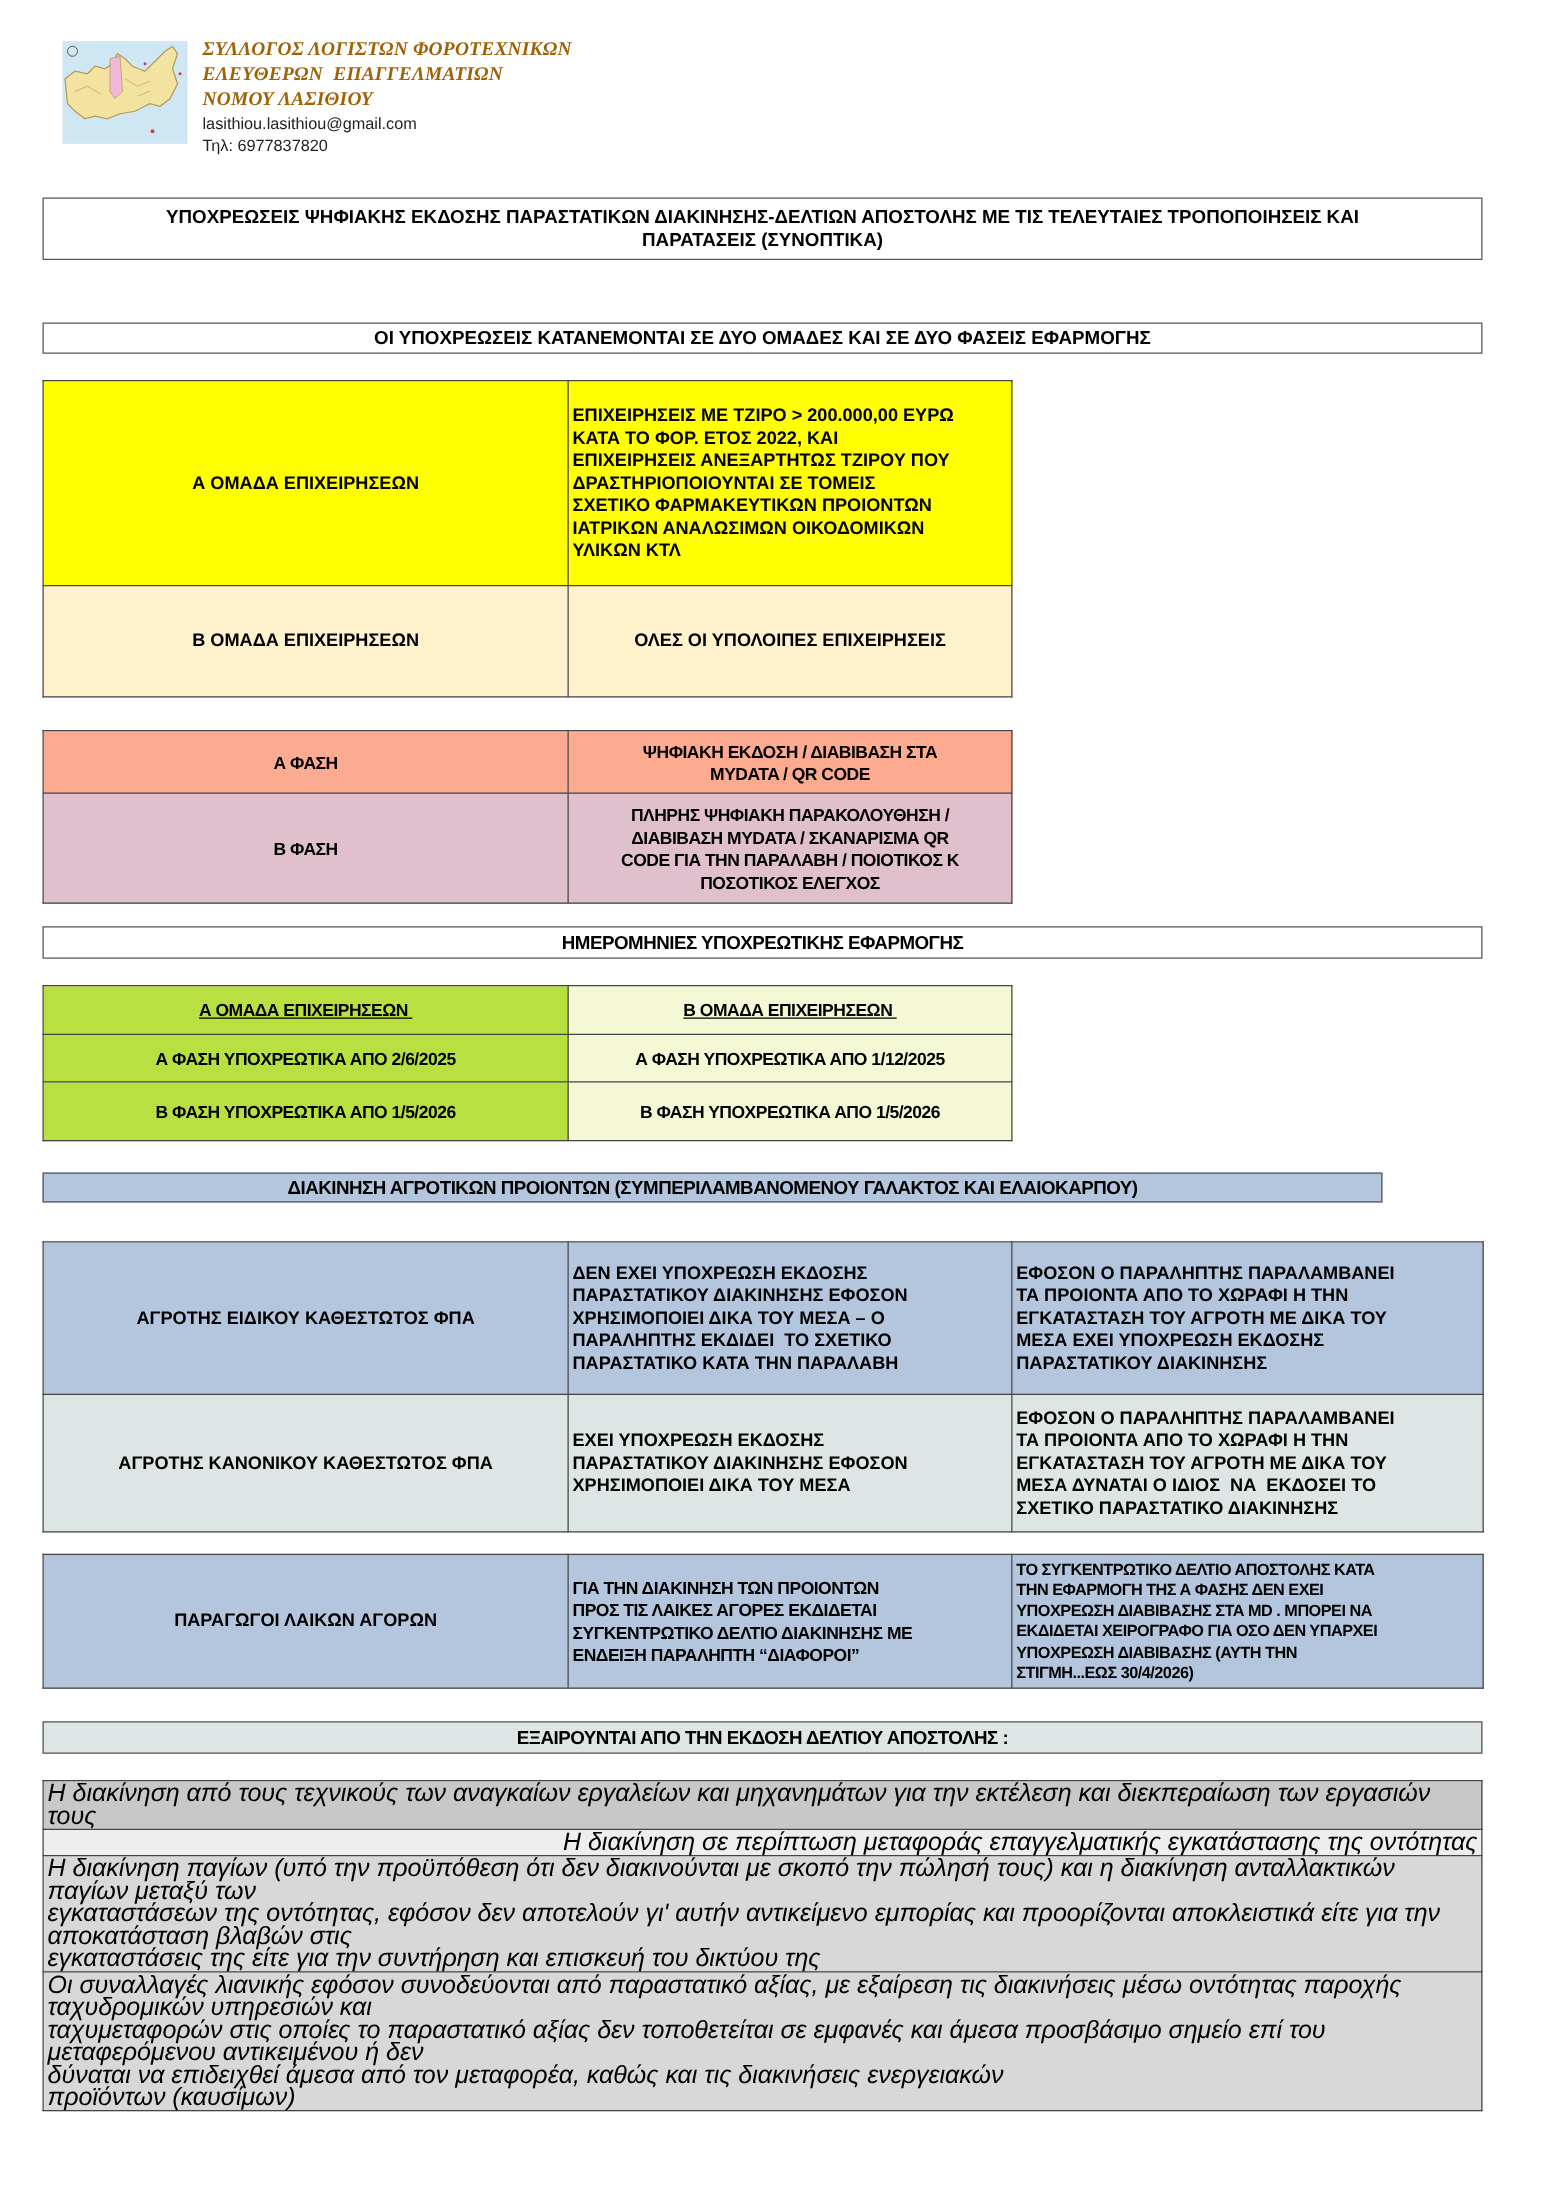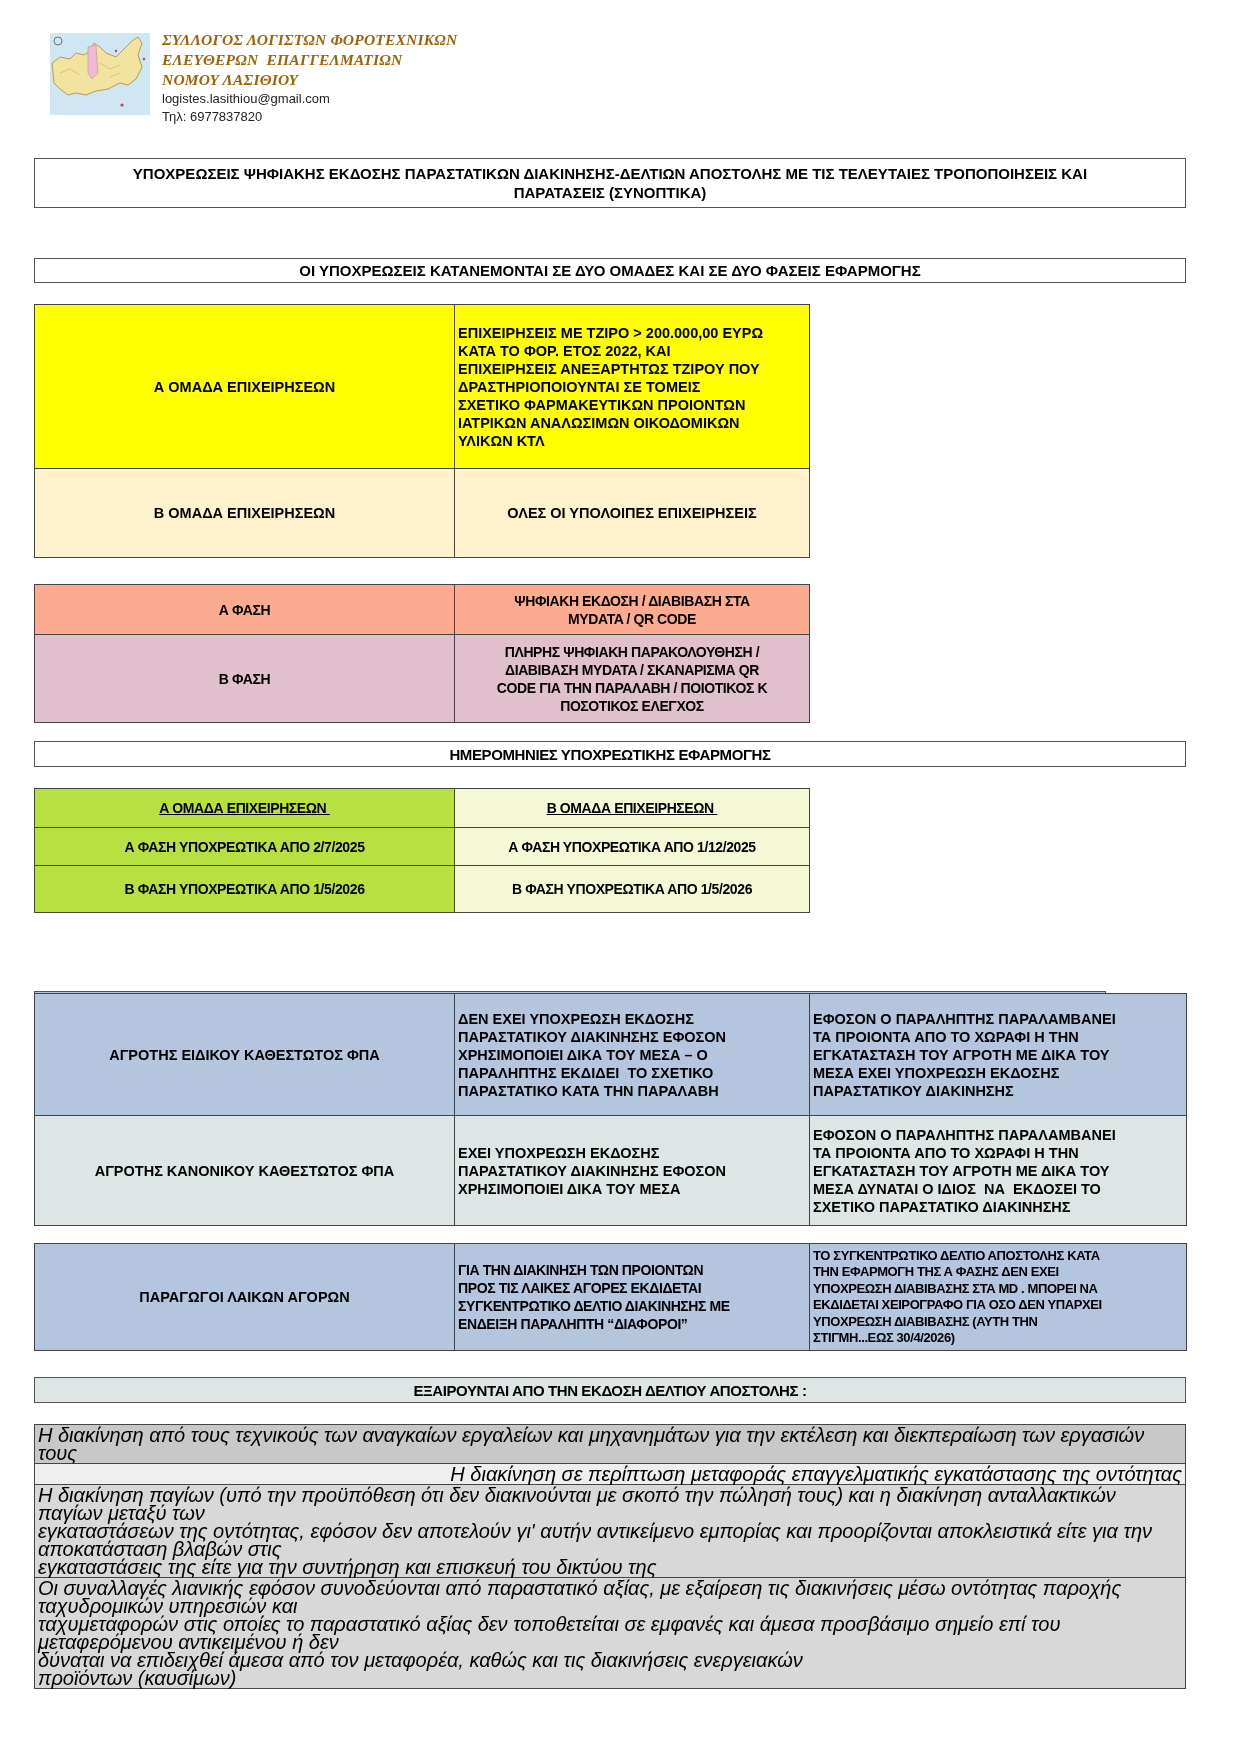--- a/index.html
+++ b/index.html
@@ -30,21 +30,21 @@
     <circle cx="8" cy="8" r="4" fill="none" stroke="#555" stroke-width="0.8"></circle>
     <circle cx="72" cy="72" r="1.6" fill="#d04040"></circle>
     <circle cx="66" cy="18" r="1.2" fill="#d04040"></circle>
     <circle cx="94" cy="26" r="1.2" fill="#d04040"></circle>
   </svg>
 </div>
 <div class="abs hdr-text">
   <div class="hdr-title">ΣΥΛΛΟΓΟΣ ΛΟΓΙΣΤΩΝ ΦΟΡΟΤΕΧΝΙΚΩΝ</div>
   <div class="hdr-title" style="white-space:pre;">ΕΛΕΥΘΕΡΩΝ  ΕΠΑΓΓΕΛΜΑΤΙΩΝ</div>
   <div class="hdr-title">ΝΟΜΟΥ ΛΑΣΙΘΙΟΥ</div>
-  <div class="hdr-contact">logistes.lasithiou@gmail.com</div>
+  <div class="hdr-contact">lasithiou.lasithiou@gmail.com</div>
   <div class="hdr-contact">Τηλ: 6977837820</div>
 </div>
 
 <div class="abs box" style="left:34px; top:158px; width:1152px; height:50px; flex-direction:column; font-size:15px; line-height:19px;">
   <div>ΥΠΟΧΡΕΩΣΕΙΣ ΨΗΦΙΑΚΗΣ ΕΚΔΟΣΗΣ ΠΑΡΑΣΤΑΤΙΚΩΝ ΔΙΑΚΙΝΗΣΗΣ-ΔΕΛΤΙΩΝ ΑΠΟΣΤΟΛΗΣ ΜΕ ΤΙΣ ΤΕΛΕΥΤΑΙΕΣ ΤΡΟΠΟΠΟΙΗΣΕΙΣ ΚΑΙ</div>
   <div>ΠΑΡΑΤΑΣΕΙΣ (ΣΥΝΟΠΤΙΚΑ)</div>
 </div>
 
 <div class="abs box" style="left:34px; top:258px; width:1152px; height:25px;">ΟΙ ΥΠΟΧΡΕΩΣΕΙΣ ΚΑΤΑΝΕΜΟΝΤΑΙ ΣΕ ΔΥΟ ΟΜΑΔΕΣ ΚΑΙ ΣΕ ΔΥΟ ΦΑΣΕΙΣ ΕΦΑΡΜΟΓΗΣ</div>
 
@@ -104,31 +104,31 @@
   <colgroup>
       <col style="width:420px">
       <col style="width:355px">
     </colgroup>
   <tbody>
       <tr style="height:39px;">
     <td class="c cond" style="background:#b8e040;"><span class="ul" style="white-space:pre;">Α ΟΜΑΔΑ ΕΠΙΧΕΙΡΗΣΕΩΝ </span></td>
     <td class="c cond" style="background:#f4f8d4;"><span class="ul" style="white-space:pre;">Β ΟΜΑΔΑ ΕΠΙΧΕΙΡΗΣΕΩΝ </span></td>
   </tr>
   <tr style="height:38px;">
-    <td class="c cond" style="background:#b8e040;">Α ΦΑΣΗ ΥΠΟΧΡΕΩΤΙΚΑ ΑΠΟ 2/7/2025</td>
+    <td class="c cond" style="background:#b8e040;">Α ΦΑΣΗ ΥΠΟΧΡΕΩΤΙΚΑ ΑΠΟ 2/6/2025</td>
     <td class="c cond" style="background:#f4f8d4;">Α ΦΑΣΗ ΥΠΟΧΡΕΩΤΙΚΑ ΑΠΟ 1/12/2025</td>
   </tr>
   <tr style="height:47px;margin-left:32px;">
     <td class="c cond" style="background:#b8e040;">Β ΦΑΣΗ ΥΠΟΧΡΕΩΤΙΚΑ ΑΠΟ 1/5/2026</td>
     <td class="c cond" style="background:#f4f8d4;">Β ΦΑΣΗ ΥΠΟΧΡΕΩΤΙΚΑ ΑΠΟ 1/5/2026</td>
   </tr>
 </tbody>
   </table>
 
-<div class="abs box cond" style="left:34px; top:991px; width:1072px; height:24px; background:#b4c6de; font-size:15px;">ΔΙΑΚΙΝΗΣΗ ΑΓΡΟΤΙΚΩΝ ΠΡΟΙΟΝΤΩΝ (ΣΥΜΠΕΡΙΛΑΜΒΑΝΟΜΕΝΟΥ ΓΑΛΑΚΤΟΣ ΚΑΙ ΕΛΑΙΟΚΑΡΠΟΥ)</div>
+<div class="abs box cond" style="left:34px; top:938px; width:1072px; height:24px; background:#b4c6de; font-size:15px;">ΔΙΑΚΙΝΗΣΗ ΑΓΡΟΤΙΚΩΝ ΠΡΟΙΟΝΤΩΝ (ΣΥΜΠΕΡΙΛΑΜΒΑΝΟΜΕΝΟΥ ΓΑΛΑΚΤΟΣ ΚΑΙ ΕΛΑΙΟΚΑΡΠΟΥ)</div>
 
 <table style="left:34px; top:993px; width:1152px;">
   <colgroup>
       <col style="width:420px">
       <col style="width:355px">
       <col style="width:377px">
     </colgroup>
   <tbody>
       <tr style="background:#b4c6de; height:122px;">
     <td class="c">ΑΓΡΟΤΗΣ ΕΙΔΙΚΟΥ ΚΑΘΕΣΤΩΤΟΣ ΦΠΑ</td>

